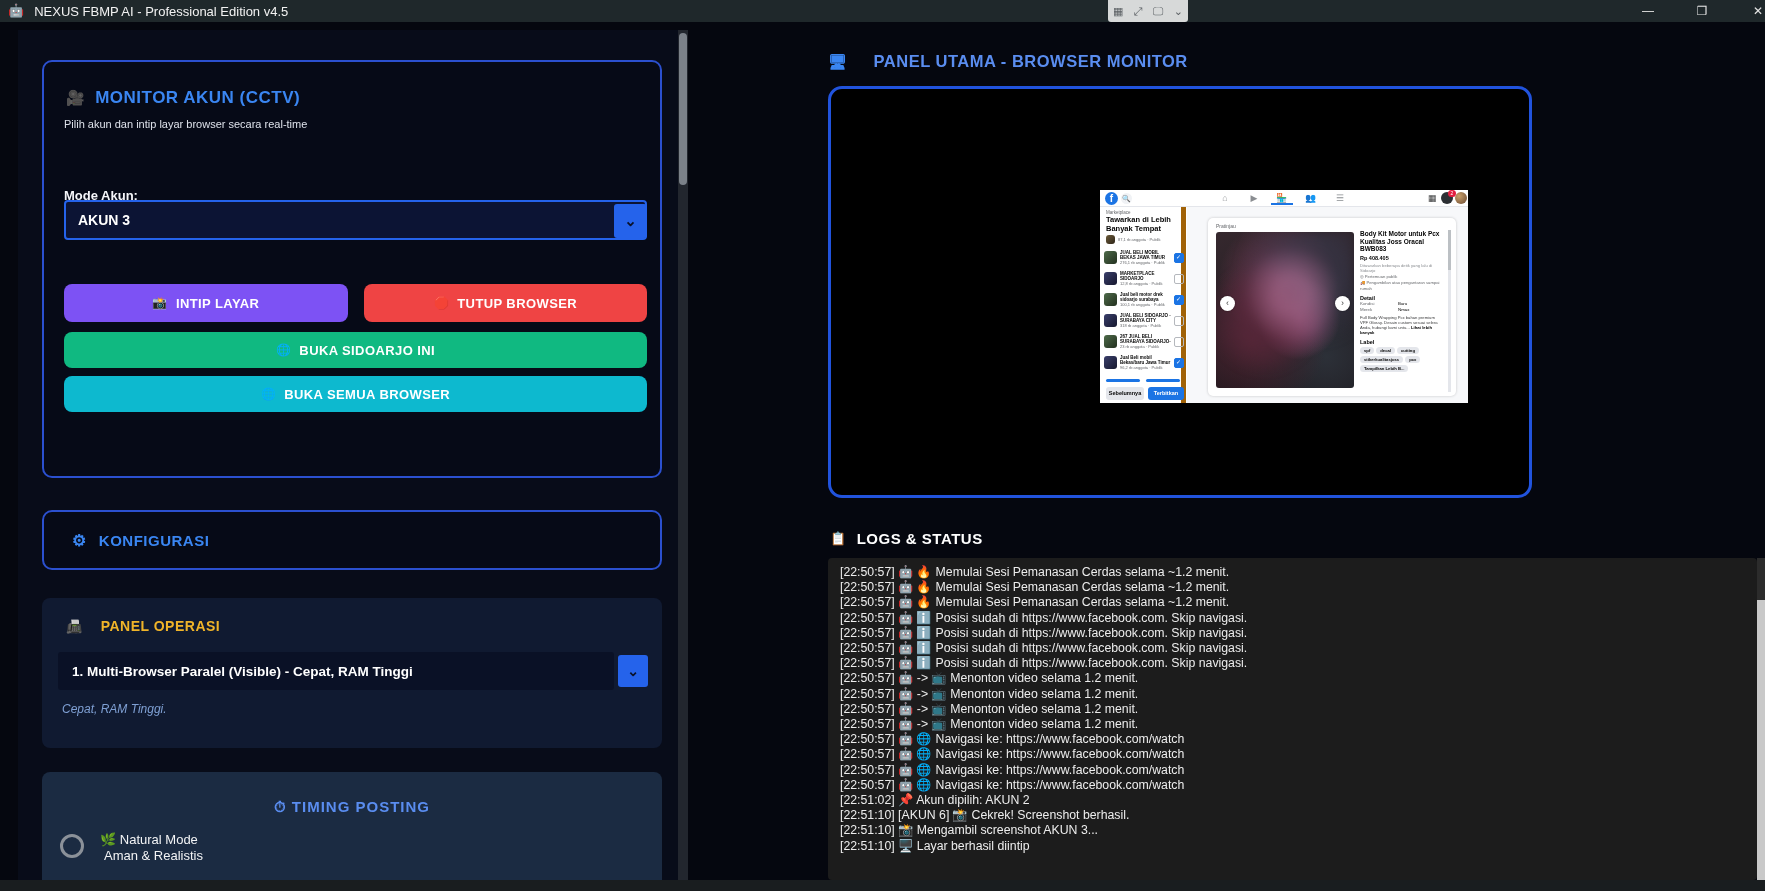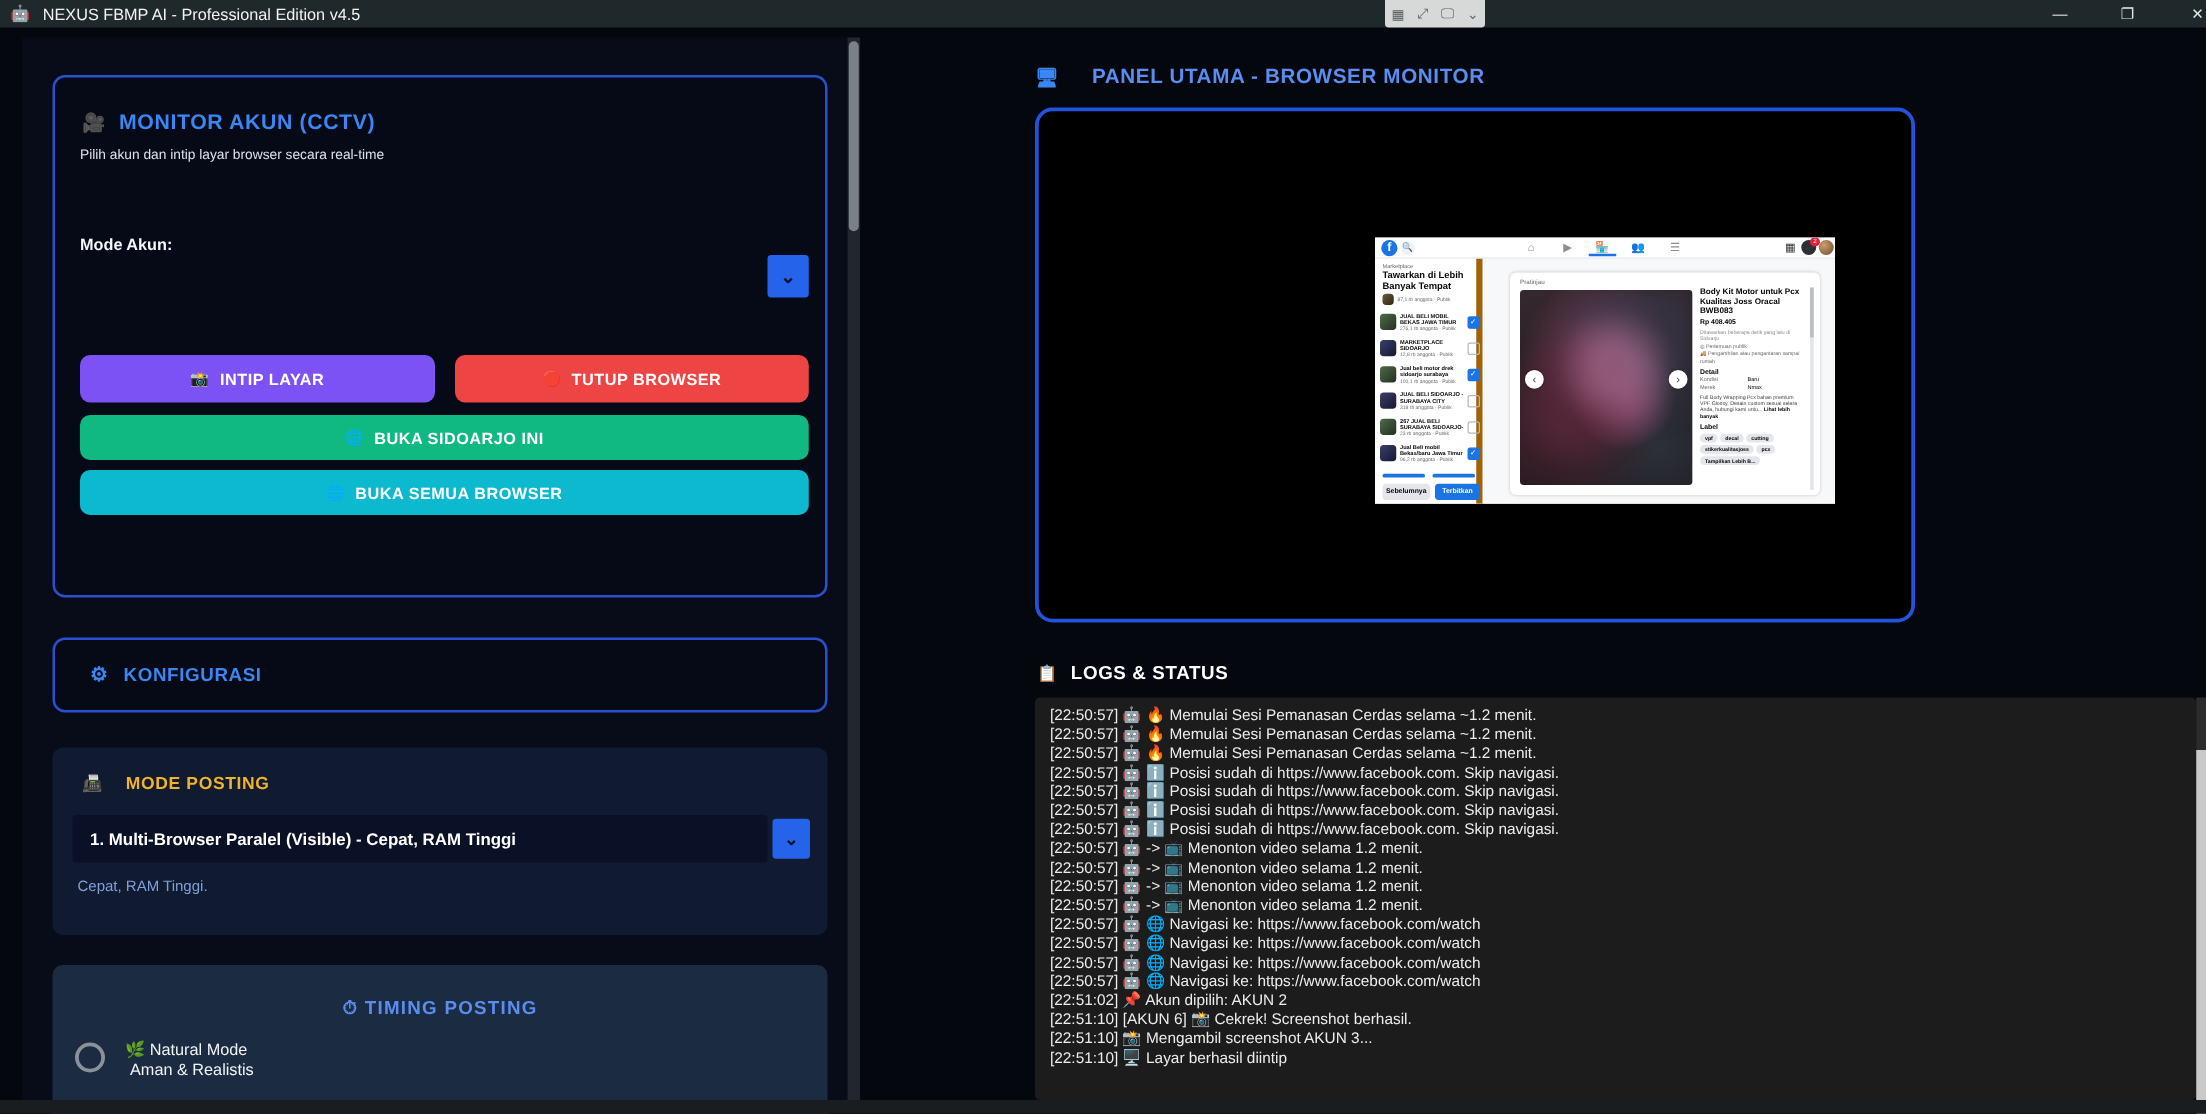--- a/index.html
+++ b/index.html
@@ -40,21 +40,21 @@
   .btn-cyan{background:#0db9cf;}
 
   .konf-card{left:24px;top:480px;width:620px;height:60px;display:flex;align-items:center;padding-left:28px;gap:12px;font-size:15px;}
 
   .mode-card{left:24px;top:568px;width:620px;height:150px;background:#101a31;border-radius:8px;}
   .mode-head{left:24px;top:20px;display:flex;gap:18px;align-items:center;font-size:14px;color:#f0b429;font-weight:bold;letter-spacing:.5px;}
   .mode-select{left:16px;top:54px;width:556px;height:38px;background:#0a1126;border-radius:3px;color:#fff;
     font-weight:bold;font-size:13.5px;display:flex;align-items:center;padding-left:14px;}
   .mode-select-btn{left:576px;top:57px;width:30px;height:32px;background:#2563eb;border-radius:3px;
     color:#0a1128;font-weight:bold;font-size:14px;display:flex;align-items:center;justify-content:center;}
-  .mode-caption{left:20px;top:104px;font-size:12px;color:#7fa0d4;}
+  .mode-caption{left:20px;top:104px;font-size:12px;font-style:italic;color:#7fa0d4;}
 
   .timing-card{left:24px;top:742px;width:620px;height:138px;background:#1b2b42;border-radius:8px;}
   .timing-head{left:0;top:26px;width:620px;text-align:center;font-size:15px;color:#5a8df0;font-weight:bold;letter-spacing:1px;}
   .radio-circle{left:18px;top:62px;width:24px;height:24px;border:3px solid #8b9199;border-radius:50%;background:transparent;}
   .radio-l1{left:58px;top:60px;font-size:13px;color:#f2f3f5;}
   .radio-l2{left:62px;top:76px;font-size:13px;color:#f2f3f5;}
 
   .bottom-strip{left:0;top:880px;width:1765px;height:11px;background:#191d1f;}
 
   
@@ -160,20 +160,23 @@
 
   <div class="abs left-panel">
 
     <div class="abs card-border monitor-card">
       <div class="abs mc-head blue-head">
         <span style="font-size:15px;">🎥</span>
         <span>MONITOR AKUN (CCTV)</span>
       </div>
       <div class="abs mc-sub">Pilih akun dan intip layar browser secara real-time</div>
       <div class="abs mc-label">Mode Akun:</div>
+      <div class="abs mc-select">
+        <span>AKUN 3</span>
+      </div>
       <div class="abs mc-select-btn">⌄</div>
 
       <div class="abs btn btn-purple" style="left:20px;top:222px;width:284px;height:38px;">
         <span class="bic">📸</span>
         <span>INTIP LAYAR</span>
       </div>
       <div class="abs btn btn-red" style="left:320px;top:222px;width:283px;height:38px;">
         <span class="bic">🛑</span>
         <span>TUTUP BROWSER</span>
       </div>
@@ -188,21 +191,21 @@
     </div>
 
     <div class="abs card-border konf-card blue-head">
       <span style="font-size:16px;">⚙</span>
       <span>KONFIGURASI</span>
     </div>
 
     <div class="abs mode-card">
       <div class="abs mode-head">
         <span style="font-size:13px;">📠</span>
-        <span>MODE POSTING</span>
+        <span>PANEL OPERASI</span>
       </div>
       <div class="abs mode-select">
         <span>1. Multi-Browser Paralel (Visible) - Cepat, RAM Tinggi</span>
       </div>
       <div class="abs mode-select-btn">⌄</div>
       <div class="abs mode-caption">Cepat, RAM Tinggi.</div>
     </div>
 
     <div class="abs timing-card">
       <div class="abs timing-head">

